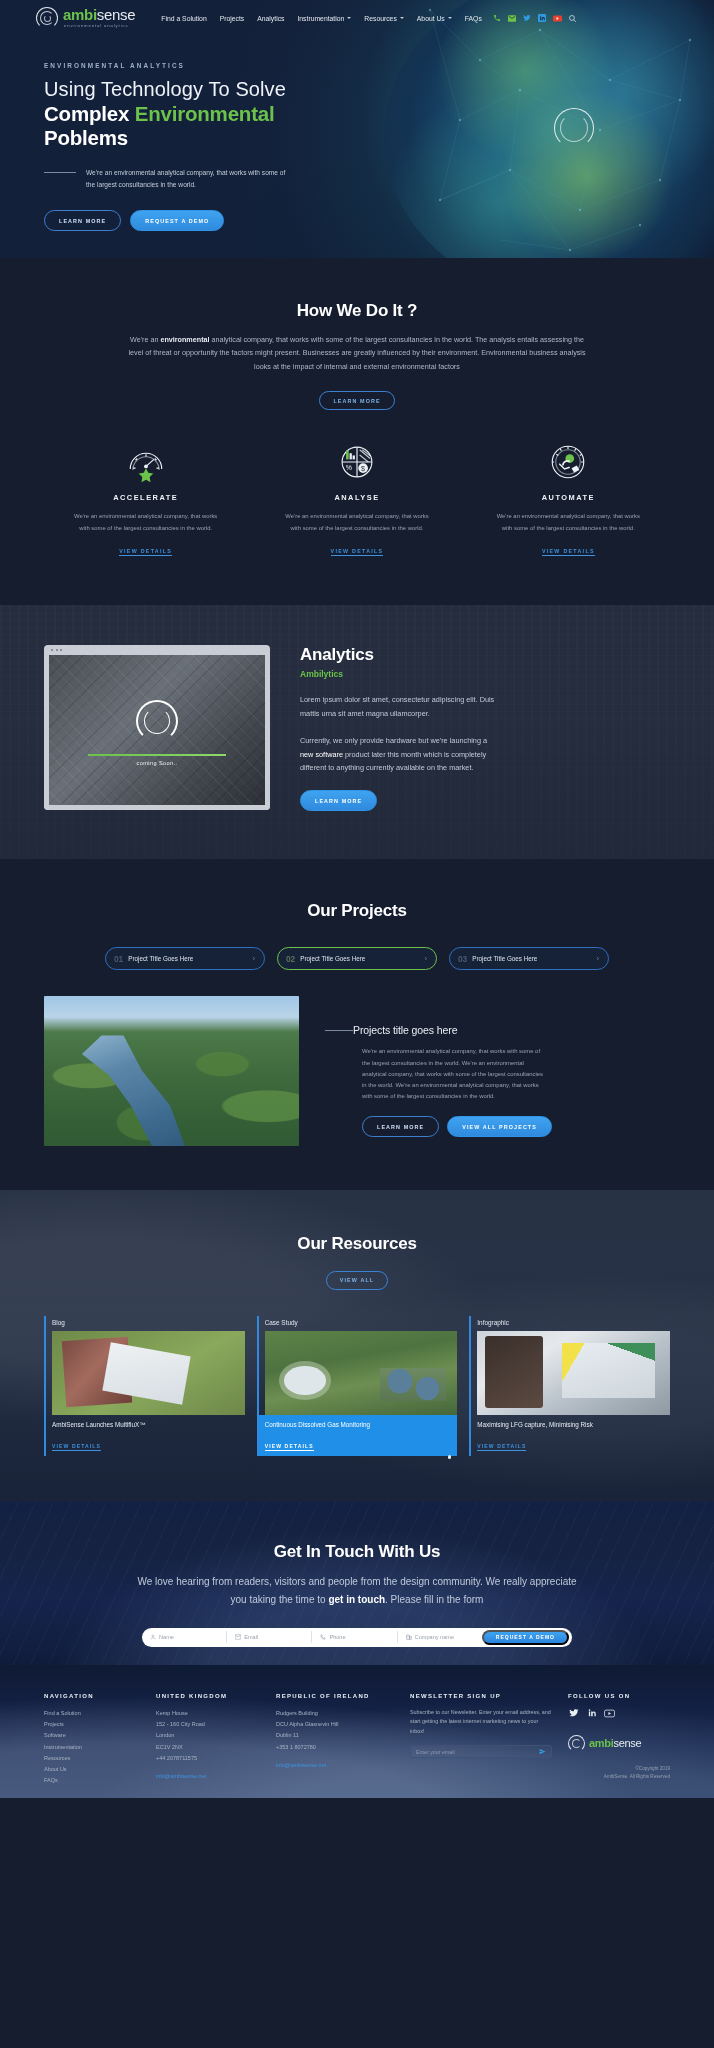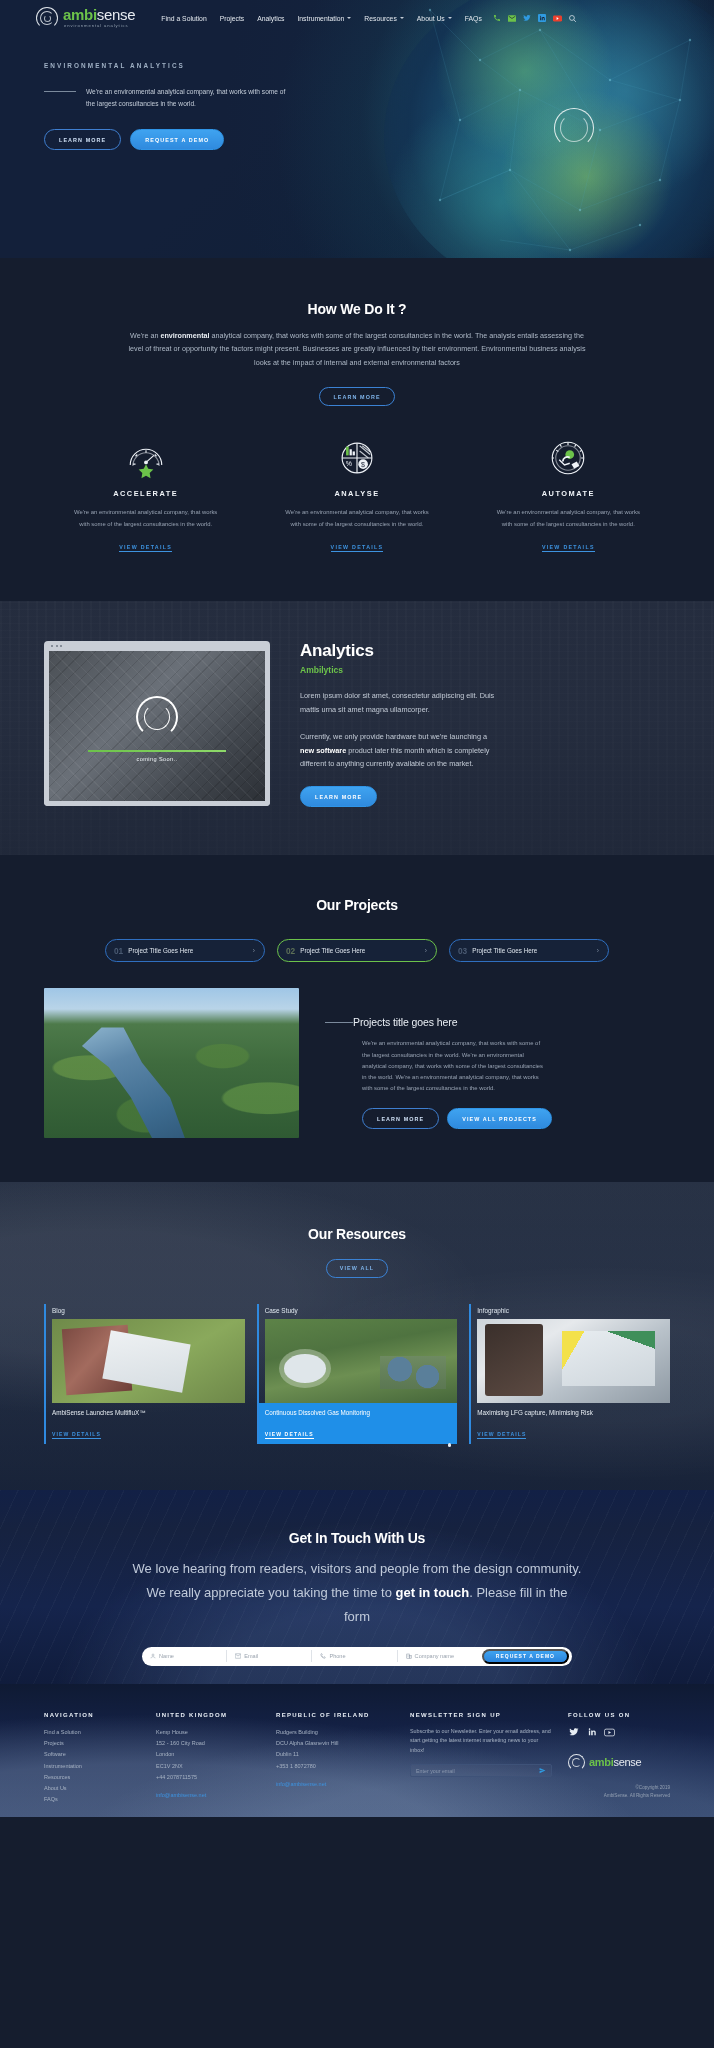--- a/index.html
+++ b/index.html
@@ -81,21 +81,21 @@
     display:inline-flex; align-items:center; justify-content:center;
     font-size:5.4px; letter-spacing:1.1px; font-weight:600; border-radius:20px; white-space:nowrap;
   }
   .btn-outline{ padding:6px 14px; border:1px solid #3f7fd0; color:#cfe0f5; background:transparent;}
   .btn-solid{ padding:6.5px 14px; border:1px solid #2f95e8; color:#fff;
     background:linear-gradient(180deg,#3fa3f0,#2f8ade); }
   .btn-outline-lt{ padding:5.5px 13px; border:1px solid #3b82d4; color:#7fb4ea; background:transparent;}
 
   
   .sec{ padding:0 44px; }
-  .sec-title{ font-size:14px; font-weight:800; text-align:center; letter-spacing:-.2px; color:#fff;}
+  .sec-title{ font-size:17px; font-weight:800; text-align:center; letter-spacing:-.2px; color:#fff;}
   .sec-sub{
     font-size:7.2px; line-height:1.85; color:#aeb9c7; text-align:center;
     max-width:470px; margin:12px auto 0;
   }
   .sec-sub b{ color:#e8edf3; font-weight:700;}
   .center{ text-align:center; }
 
   
   .how{ background:#151d2e; padding:43px 0 48px; }
   .cards{ display:flex; gap:0; margin-top:30px; padding:0 40px; }
@@ -139,21 +139,21 @@
   }
   .ls-ring{ position:absolute; left:50%; top:44%; transform:translate(-50%,-50%); width:42px;height:42px;
     border-radius:50%; border:2px solid #fff; border-bottom-color:transparent;}
   .ls-ring:after{content:"";position:absolute;inset:6px;border-radius:50%;border:1.6px solid #fff;border-top-color:transparent;}
   .ls-line{ position:absolute; left:18%; right:18%; top:66%; height:1.4px;
     background:linear-gradient(90deg,#6cc24a,#8ed96a);}
   .ls-soon{ position:absolute; left:0;right:0; top:70%; text-align:center; font-size:5.6px; color:#eef2f6; letter-spacing:.4px;}
   .an-title{ font-size:17px; font-weight:800; color:#fff; letter-spacing:-.2px;}
   .an-sub{ font-size:8.5px; font-weight:700; color:#6cc24a; margin-top:4px; }
   .an-p{ font-size:7.3px; line-height:1.85; color:#c3cbd6; margin-top:14px; max-width:200px;}
-  .an-p b{ color:#fff; font-weight:700;}
+  .an-p b{ color:#fff; font-weight:400;}
 
   
   .projects{ background:#151d2e; padding:42px 0 44px; }
   .proj-tabs{ display:flex; justify-content:center; gap:12px; margin-top:26px; }
   .proj-tab{
     display:flex; align-items:center; gap:5px; border-radius:16px; padding:5.5px 9px 5.5px 8px;
     border:1px solid #2f6fc0; background:rgba(24,38,64,.6); min-width:160px;
   }
   .proj-tab.active{ border-color:#6cc24a; }
   .pt-num{ font-size:8.3px; font-weight:700; color:#4a5a72; }
@@ -240,21 +240,21 @@
     background:linear-gradient(180deg,#122046 0%,#17275180 20%,#15244c 60%,#101c3c 100%);
     overflow:hidden;
   }
   .contact:before{
     content:""; position:absolute; inset:0;
     background:
       radial-gradient(ellipse at 50% 110%, rgba(100,130,180,.25) 0 30%, transparent 60%),
       repeating-linear-gradient(115deg, rgba(255,255,255,.03) 0 1px, transparent 1px 16px);
   }
   .contact-inner{ position:relative; z-index:3;}
-  .contact-sub{ font-size:13px; line-height:1.85; color:#c0cada; text-align:center; max-width:450px; margin:11px auto 0;}
+  .contact-sub{ font-size:10px; line-height:1.85; color:#c0cada; text-align:center; max-width:450px; margin:11px auto 0;}
   .contact-sub b{ color:#fff; font-weight:700;}
   .form-bar{
     margin:18px auto 0; width:430px; height:19px; background:#fff; border-radius:10px;
     display:flex; align-items:center; padding:0 2px 0 0; overflow:hidden;
   }
   .field{ display:flex; align-items:center; gap:3px; padding:0 8px; flex:1; border-right:1px solid #dfe3e8; height:12px;}
   .field:nth-child(4){ border-right:none; }
   .field svg{ flex:none; }
   .field span{ font-size:5.6px; color:#9aa3ae; }
   .form-btn{
@@ -413,20 +413,28 @@
         <circle cx="580" cy="210" r="1.2"></circle>
       <circle cx="660" cy="180" r="1.2"></circle>
         <circle cx="570" cy="250" r="1.2"></circle>
         <circle cx="640" cy="225" r="1.2"></circle>
     </g>
   </svg>
   <div class="hero-ring"></div>
 
   <div class="hero-inner">
     <div class="eyebrow">ENVIRONMENTAL ANALYTICS</div>
+    <h1>
+      <div class="h1-line1">Using Technology To Solve</div>
+      <div class="h1-line2">
+        <span>Complex</span>
+        <span class="green">Environmental</span>
+      </div>
+      <div class="h1-line3">Poblems</div>
+    </h1>
     <div class="hero-desc-row">
       <span class="rule"></span>
       <p class="hero-desc">We're an environmental analytical company, that works with some of the largest consultancies in the world.</p>
     </div>
     <div class="hero-btns">
       <a class="btn btn-outline">LEARN MORE</a>
       <a class="btn btn-solid">REQUEST A DEMO</a>
     </div>
   </div>
 </section>

